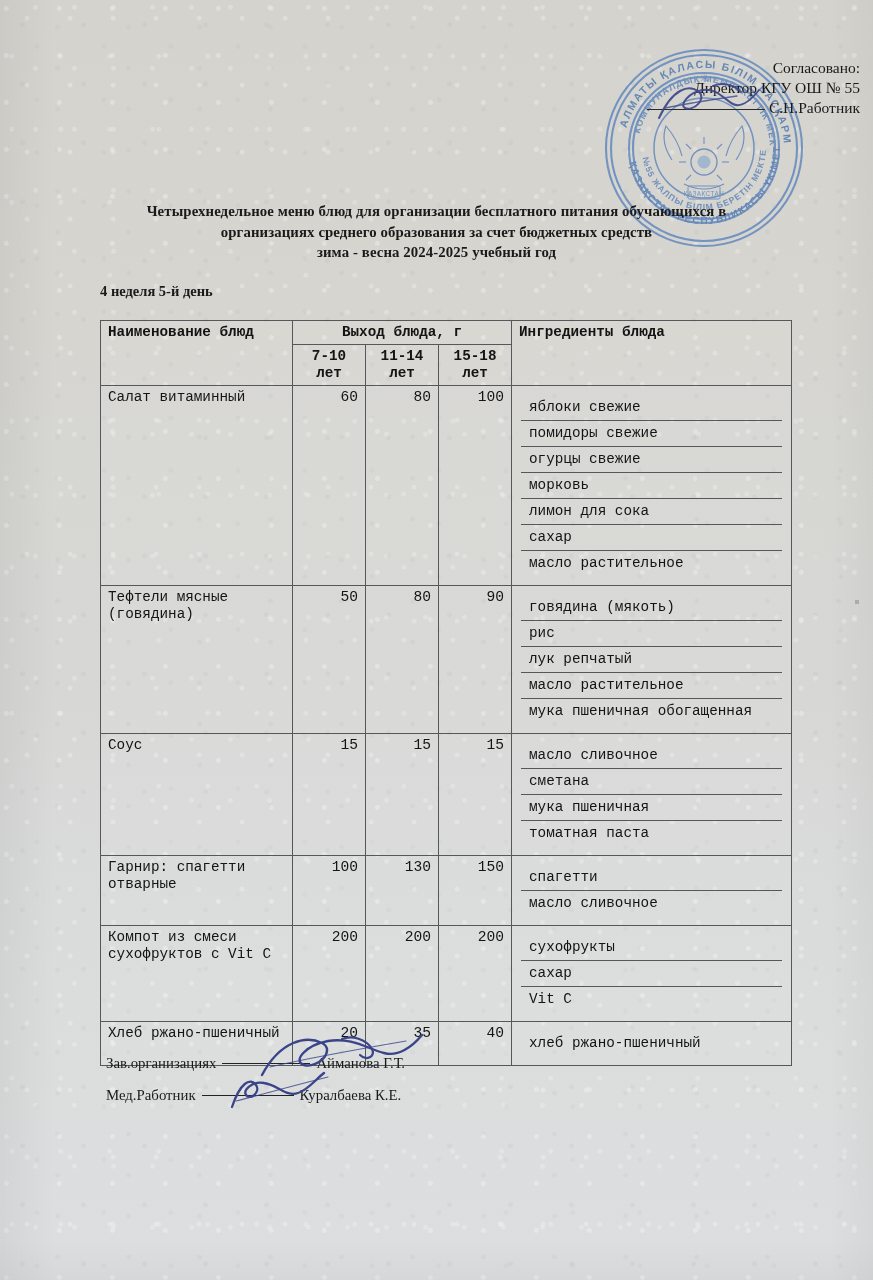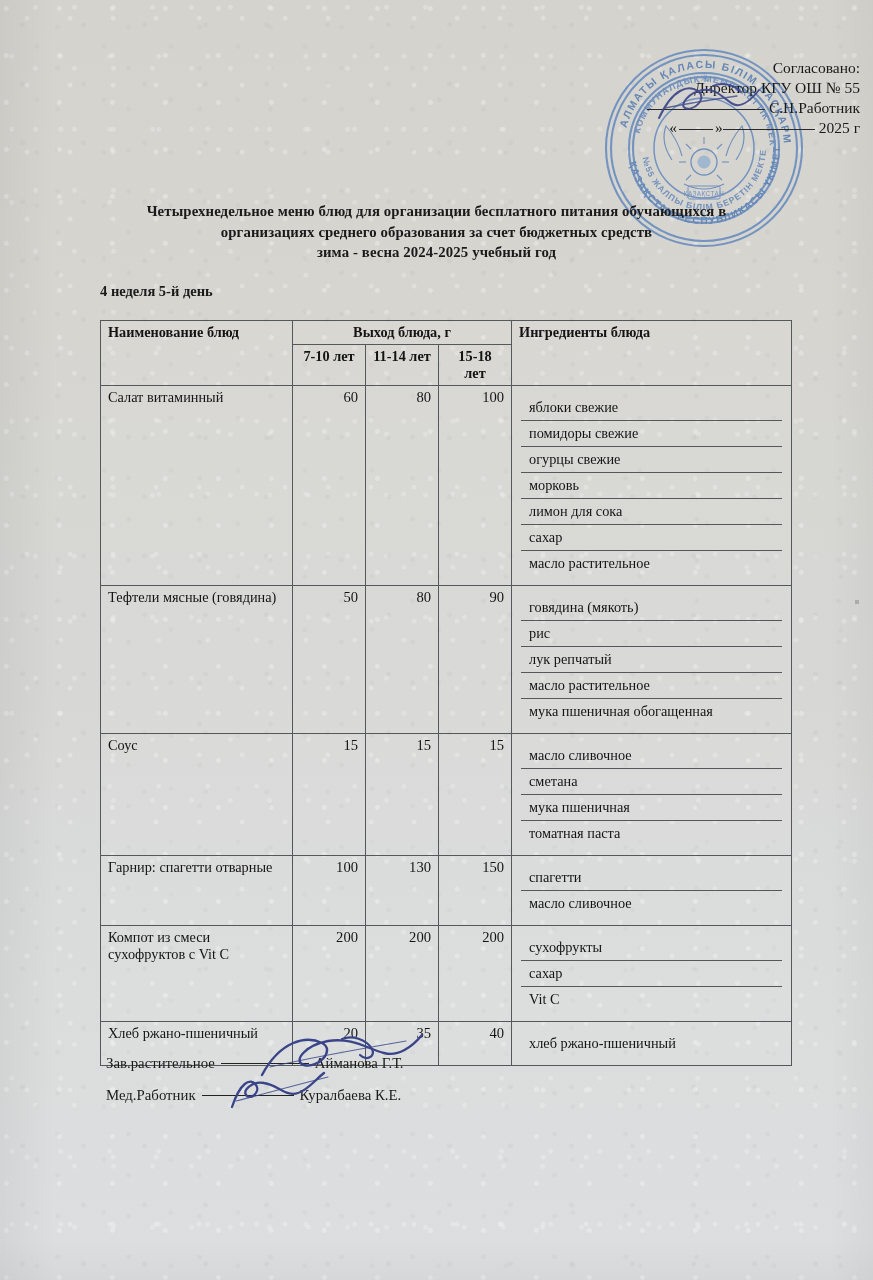--- a/index.html
+++ b/index.html
@@ -112,20 +112,21 @@
     z-index:5;
   }
   table{
     border-collapse:collapse;
     width:100%;
     table-layout:fixed;
     background:rgba(255,255,255,.05);
   }
   table, th, td{
     border:1.15px solid #55585a;
+    font-family:Liberation Mono, monospace;
   }
   th,td{
     padding:3px 7px;
     font-size:14.3px;
     line-height:17px;
     vertical-align:top;
     color:#141414;
     background:transparent;
   }
   th{font-weight:bold;text-align:left;}
@@ -242,23 +243,20 @@
   <path d="M 4,40 C 18,10 34,6 44,14 C 52,21 38,34 30,30 C 24,27 34,14 48,12
            C 62,10 70,22 78,26 C 86,30 96,22 104,12 M 58,8 C 66,4 78,6 86,14" fill="none" stroke="#3a4488" stroke-width="2" stroke-linecap="round"></path>
   <path d="M 10,30 C 30,26 54,22 82,18" fill="none" stroke="#3a4488" stroke-width="1.3" stroke-linecap="round" opacity=".85"></path>
 </svg>
 
 <div id="approval">
   <span class="ln">Согласовано:</span>
   <span class="ln">Директор КГУ ОШ № 55</span>
   <span class="ln">
     <span class="rule"></span><span>С.Н.Работник</span>
-  </span>
-  <span class="ln">
-    <span>«</span><span class="rule-short"></span><span>»</span><span class="rule-mid"></span><span>2025 г</span>
   </span>
 </div>
 
 <div id="title">
   <span class="t-line">Четырехнедельное меню блюд для организации бесплатного питания обучающихся в</span>
   <span class="t-line">организациях среднего образования за счет бюджетных средств</span>
   <span class="t-line">зима - весна 2024-2025 учебный год</span>
 </div>
 
 <div id="weekday">4 неделя 5-й день</div>
@@ -368,21 +366,21 @@
               <li>хлеб ржано-пшеничный</li>
             </ul>
           </td>
         </tr>
       </tbody>
   </table>
 </div>
 
 <div id="signs">
   <div class="sig-row">
-    <span class="sig-label">Зав.растительное</span><span class="sig-rule" style="width:88px"></span><span class="sig-name">Айманова Г.Т.</span>
+    <span class="sig-label">Зав.организациях</span><span class="sig-rule" style="width:88px"></span><span class="sig-name">Айманова Г.Т.</span>
     <svg id="scribble1" viewBox="0 0 170 56">
       <path d="M 6,42 C 24,8 50,2 66,10 C 80,17 62,36 48,32 C 36,28 50,12 72,8
                C 96,4 112,16 128,20 C 142,24 156,14 166,2" fill="none" stroke="#3a4488" stroke-width="2.4" stroke-linecap="round"></path>
       <path d="M 86,6 C 96,2 110,6 116,16 C 120,24 110,28 104,22" fill="none" stroke="#3a4488" stroke-width="2.2" stroke-linecap="round"></path>
       <path d="M 14,34 C 48,26 92,18 150,8" fill="none" stroke="#3a4488" stroke-width="1.2" stroke-linecap="round" opacity=".8"></path>
     </svg>
   </div>
   <div class="sig-row">
     <span class="sig-label">Мед.Работник</span><span class="sig-rule" style="width:92px"></span><span class="sig-name">Куралбаева К.Е.</span>
     <svg id="scribble2" viewBox="0 0 120 48">

